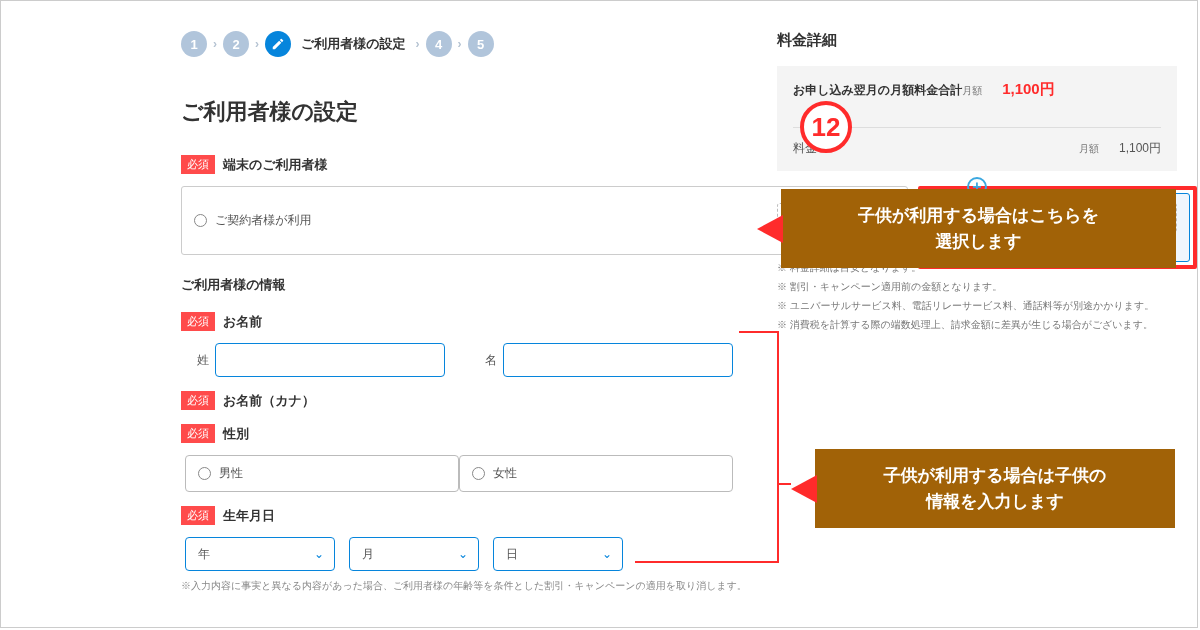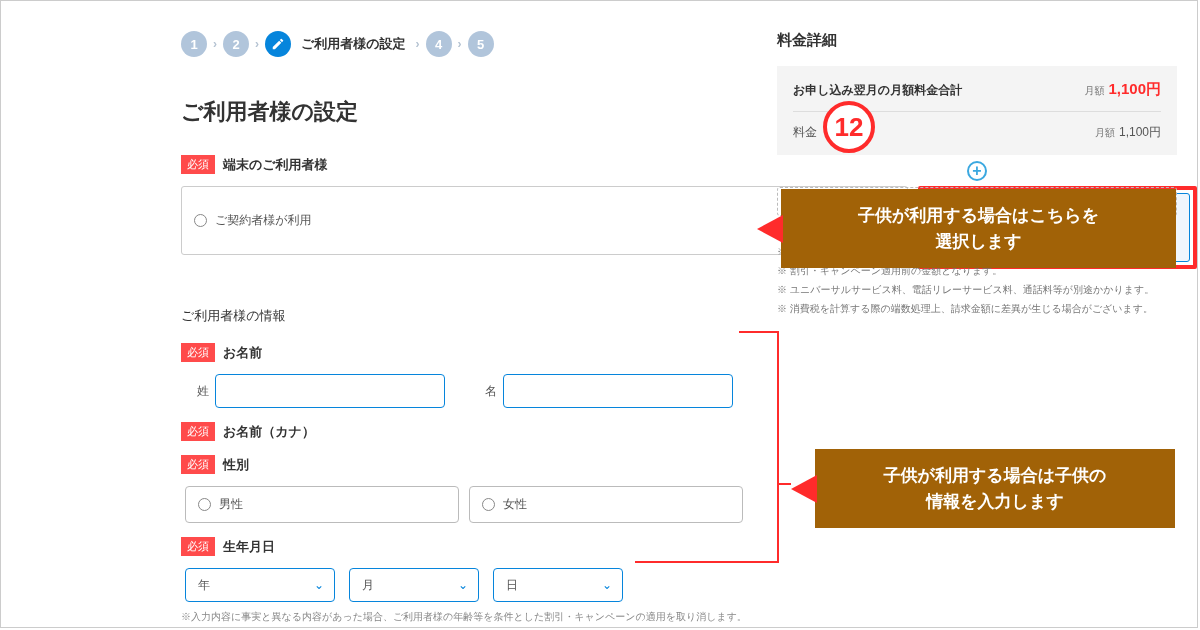--- a/index.html
+++ b/index.html
@@ -18,46 +18,46 @@
     .req { display: inline-block; background: #ff4b4b; color: #fff; font-size: 11px; padding: 2px 6px; margin-right: 8px; font-weight: normal; vertical-align: middle; }
     .section-label { font-size: 13px; font-weight: bold; color: #333; margin-bottom: 12px; display: flex; align-items: center; }
     .radio-box { flex: 1; border: 1px solid #ccc; border-radius: 3px; padding: 25px 12px; font-size: 12px; color: #555; display: flex; align-items: center; cursor: pointer; }
     .radio-dot { width: 13px; height: 13px; border: 1px solid #888; border-radius: 50%; margin-right: 8px; display: inline-flex; align-items: center; justify-content: center; }
     .radio-dot.sel { border-color: #0685dc; }
     .radio-dot.sel::after { content: ""; width: 7px; height: 7px; background: #0685dc; border-radius: 50%; }
     .radio-box.selected { border-color: #0685dc; background: #f0f6fd; }
 
     .highlight-frame { border: 4px solid #ff2b2b; display: inline-block; padding: 3px; border-radius: 2px; }
 
-    .sub-title { font-size: 13px; font-weight: normal; color: #333; margin: 38px 0 18px; }
+    .sub-title { font-size: 13px; font-weight: bold; color: #333; margin: 7px 0 18px; }
 
     .field-row { display: flex; align-items: center; margin-bottom: 6px; }
     .inline-label { font-size: 12px; color: #555; width: 28px; text-align: right; margin-right: 6px; }
     .txt-in { border: 1px solid #0685dc; border-radius: 4px; height: 34px; width: 230px; padding: 0 8px; font-size: 13px; }
     .txt-in.gray { border-color: #bbb; }
     .name-block { display: flex; align-items: center; }
     .name-block + .name-block { margin-left: 24px; }
 
-    .gender-row { display: flex; gap: 10px; }
+    .gender-row { display: flex; }
     .gender-box { width: 274px; border: 1px solid #bbb; border-radius: 4px; padding: 9px 12px; font-size: 12px; color: #555; display: flex; align-items: center; cursor: pointer; }
 
     .dob-row { display: flex; gap: 14px; }
     .sel-box { position: relative; border: 1px solid #0685dc; border-radius: 4px; height: 34px; display: flex; align-items: center; padding: 0 12px; font-size: 12px; color: #555; cursor: pointer; }
     .sel-box .chev { position: absolute; right: 10px; color: #0685dc; }
     .sel-y { width: 150px; } .sel-m { width: 130px; } .sel-d { width: 130px; }
 
     .note-small { font-size: 10px; color: #888; margin-top: 8px; }
 
     
     .right-col { position: absolute; top: 30px; right: 20px; width: 400px; }
     .price-title { font-size: 15px; font-weight: bold; color: #333; margin-bottom: 16px; }
     .price-box { background: #f4f4f4; padding: 14px 16px; }
-    .price-row1 { display: flex; justify-content: space-between; align-items: baseline; font-size: 12px; font-weight: bold; color: #333; padding-bottom: 12px; border-bottom: 1px solid #ddd; }
+    .price-row1 { display: flex; align-items: baseline; font-size: 12px; font-weight: bold; color: #333; padding-bottom: 28px; border-bottom: 1px solid #ddd; }
     .price-row1 .amt { color: #ff2b2b; font-size: 15px; }
-    .price-row1 .smlbl, .price-row2 .smlbl { font-size: 10px; color: #777; font-weight: normal; margin-right: 4px; }
+    .price-row1 .smlbl, .price-row2 .smlbl { font-size: 10px; color: #777; font-weight: normal; margin-right: 20px; }
     .price-row2 { display: flex; justify-content: space-between; align-items: baseline; font-size: 12px; color: #555; padding-top: 12px; }
     .plus-icon { text-align: center; margin: 6px 0; }
     .plus-icon span { display: inline-block; width: 20px; height: 20px; border-radius: 50%; border: 2px solid #3ba8e0; color: #3ba8e0; font-weight: bold; line-height: 16px; font-size: 16px; }
     .dashed-box { border: 1px dashed #bbb; border-radius: 3px; padding: 6px 12px; font-size: 11px; color: #555; display: flex; justify-content: space-between; }
     .caveat-list { margin-top: 26px; font-size: 10px; color: #777; line-height: 1.9; }
     .caveat-list li { list-style: none; text-indent: -1em; padding-left: 1em; }
 
     
     .big-num { position: absolute; width: 52px; height: 52px; border: 4px solid #ff2b2b; border-radius: 50%; color: #ff2b2b; font-size: 26px; font-weight: bold; display: flex; align-items: center; justify-content: center; background: #fff; }
     .callout { position: absolute; background: #a16207; color: #fff; font-size: 17px; font-weight: bold; padding: 14px 20px; text-align: center; line-height: 1.5; }
@@ -181,21 +181,21 @@
       <span></span>
     </div>
     <ul class="caveat-list">
       <li>※ 料金詳細は目安となります。</li>
       <li>※ 割引・キャンペーン適用前の金額となります。</li>
       <li>※ ユニバーサルサービス料、電話リレーサービス料、通話料等が別途かかります。</li>
       <li>※ 消費税を計算する際の端数処理上、請求金額に差異が生じる場合がございます。</li>
     </ul>
   </div>
 
-  <div class="big-num" style="top:100px; left:822px;">12</div>
+  <div class="big-num" style="top:100px; left:799px;">12</div>
 
   <div class="callout" style="top:188px; left:780px; width:395px;">
     <div class="arrow"></div>
     <span style="white-space:pre-line;">子供が利用する場合はこちらを
 選択します</span>
   </div>
 
   <div class="callout" style="top:448px; left:814px; width:360px;">
     <div class="arrow"></div>
     <span style="white-space:pre-line;">子供が利用する場合は子供の

